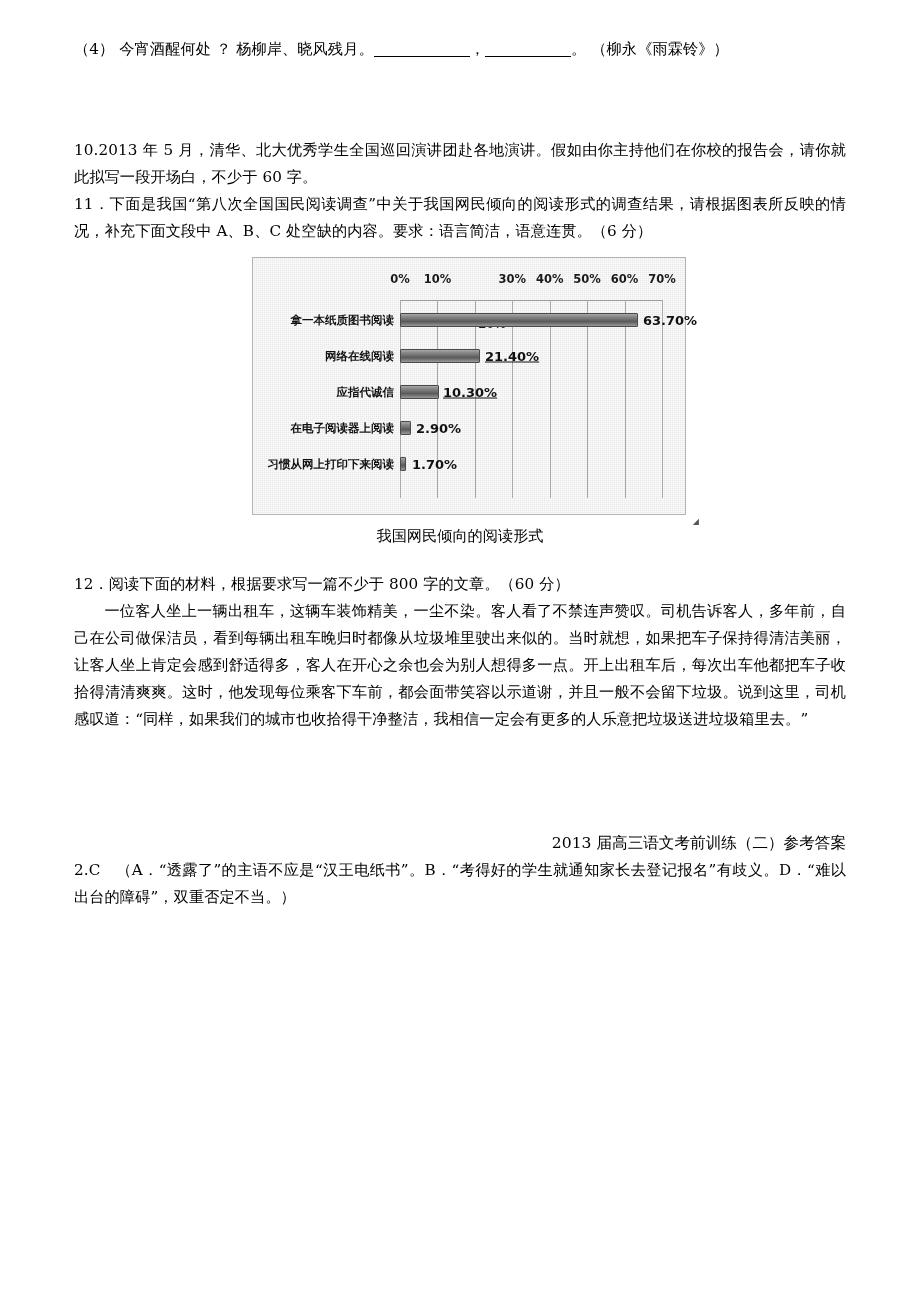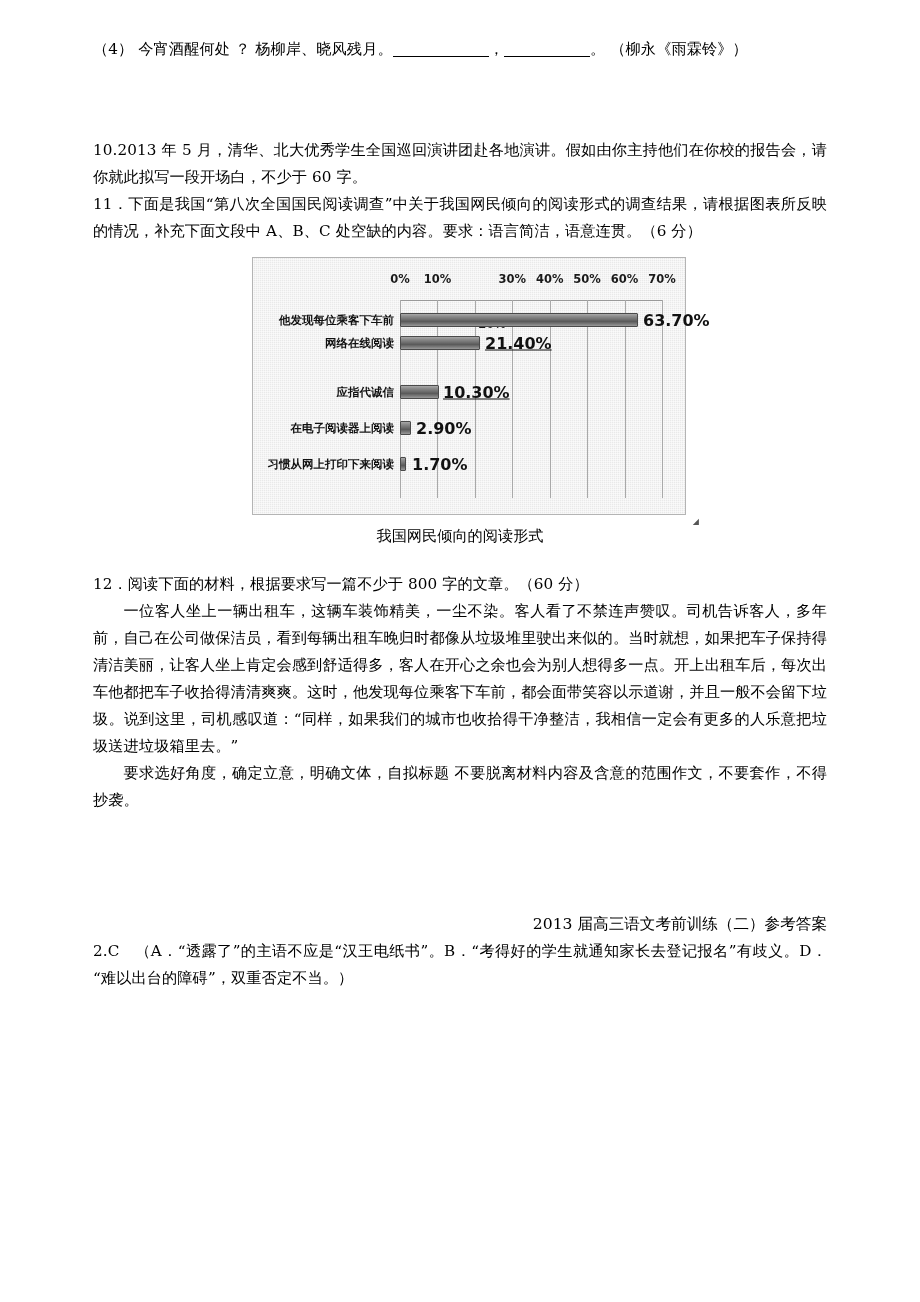--- a/index.html
+++ b/index.html
@@ -14,21 +14,21 @@
     font-family: "DejaVu Serif", "Liberation Serif", serif;
     color: #000000;
     overflow: hidden;
     position: relative;
   }
   .page {
     position: relative;
     width: 920px;
     height: 997px;
     box-sizing: border-box;
-    padding: 0 93px;
+    padding: 0 74px;
   }
 
   
   .para {
     font-size: 15.2px;
     line-height: 27px;
     text-align: justify;
     text-justify: inter-ideograph;
     letter-spacing: 0.1px;
     margin: 0;
@@ -137,21 +137,21 @@
         #a9a9a9 0%, #8e8e8e 18%, #6e6e6e 46%, #5a5a5a 62%, #7d7d7d 84%, #9b9b9b 100%);
     border: 1px solid #4a4a4a;
     box-sizing: border-box;
     border-radius: 1px;
   }
   .bar-value {
     position: absolute;
     top: 50%;
     transform: translateY(-50%);
     font-family: "DejaVu Sans", "Liberation Sans", sans-serif;
-    font-size: 16px;
+    font-size: 13px;
     font-weight: 600;
     color: #111;
     white-space: nowrap;
     text-align: right;
   }
   .chart-caption {
     text-align: center;
     font-size: 15.2px;
     line-height: 26px;
     margin-top: 8px;
@@ -226,26 +226,26 @@
           <div class="gridline" style="left:0px;"></div>
           <div class="gridline" style="left:37.4px;"></div>
           <div class="gridline" style="left:74.9px;"></div>
           <div class="gridline" style="left:112.3px;"></div>
           <div class="gridline" style="left:149.7px;"></div>
           <div class="gridline" style="left:187.1px;"></div>
           <div class="gridline" style="left:224.6px;"></div>
           <div class="gridline" style="left:262px;"></div>
 
           <div class="bar-row" style="top:4px;">
-            <span class="cat-label">他发现每位乘客下车前</span>
+            <span class="cat-label">拿一本纸质图书阅读</span>
             <div class="bar" style="width:238.3px;"></div>
             <span class="bar-value" style="left:243px;">63.70%</span>
           </div>
 
-          <div class="bar-row" style="top:27px;">
+          <div class="bar-row" style="top:40px;">
             <span class="cat-label">网络在线阅读</span>
             <div class="bar" style="width:80.1px;"></div>
             <span class="bar-value" style="left:85px;text-decoration:underline;">21.40%</span>
           </div>
 
           <div class="bar-row" style="top:76px;">
             <span class="cat-label">应指代诚信</span>
             <div class="bar" style="width:38.5px;"></div>
             <span class="bar-value" style="left:43px;text-decoration:underline;">10.30%</span>
           </div>
@@ -267,21 +267,20 @@
     </div>
   </div>
 
   <div class="chart-caption">我国网民倾向的阅读形式</div>
 
 
   <div class="spacer-md"></div>
 
   <p class="para">12．阅读下面的材料，根据要求写一篇不少于 800 字的文章。（60 分）</p>
   <p class="para indent2">一位客人坐上一辆出租车，这辆车装饰精美，一尘不染。客人看了不禁连声赞叹。司机告诉客人，多年前，自己在公司做保洁员，看到每辆出租车晚归时都像从垃圾堆里驶出来似的。当时就想，如果把车子保持得清洁美丽，让客人坐上肯定会感到舒适得多，客人在开心之余也会为别人想得多一点。开上出租车后，每次出车他都把车子收拾得清清爽爽。这时，他发现每位乘客下车前，都会面带笑容以示道谢，并且一般不会留下垃圾。说到这里，司机感叹道：“同样，如果我们的城市也收拾得干净整洁，我相信一定会有更多的人乐意把垃圾送进垃圾箱里去。”</p>
-  <p class="para indent2">要求选好角度，确定立意，明确文体，自拟标题 不要脱离材料内容及含意的范围作文，不要套作，不得抄袭。</p>
 
   <div class="spacer-xl"></div>
   <div class="spacer-md"></div>
 
   <p class="answers-title">2013 届高三语文考前训练（二）参考答案</p>
   <p class="para">2.C　（A．“透露了”的主语不应是“汉王电纸书”。B．“考得好的学生就通知家长去登记报名”有歧义。D．“难以出台的障碍”，双重否定不当。）</p>
 
 </div>
 
 </body></html>

